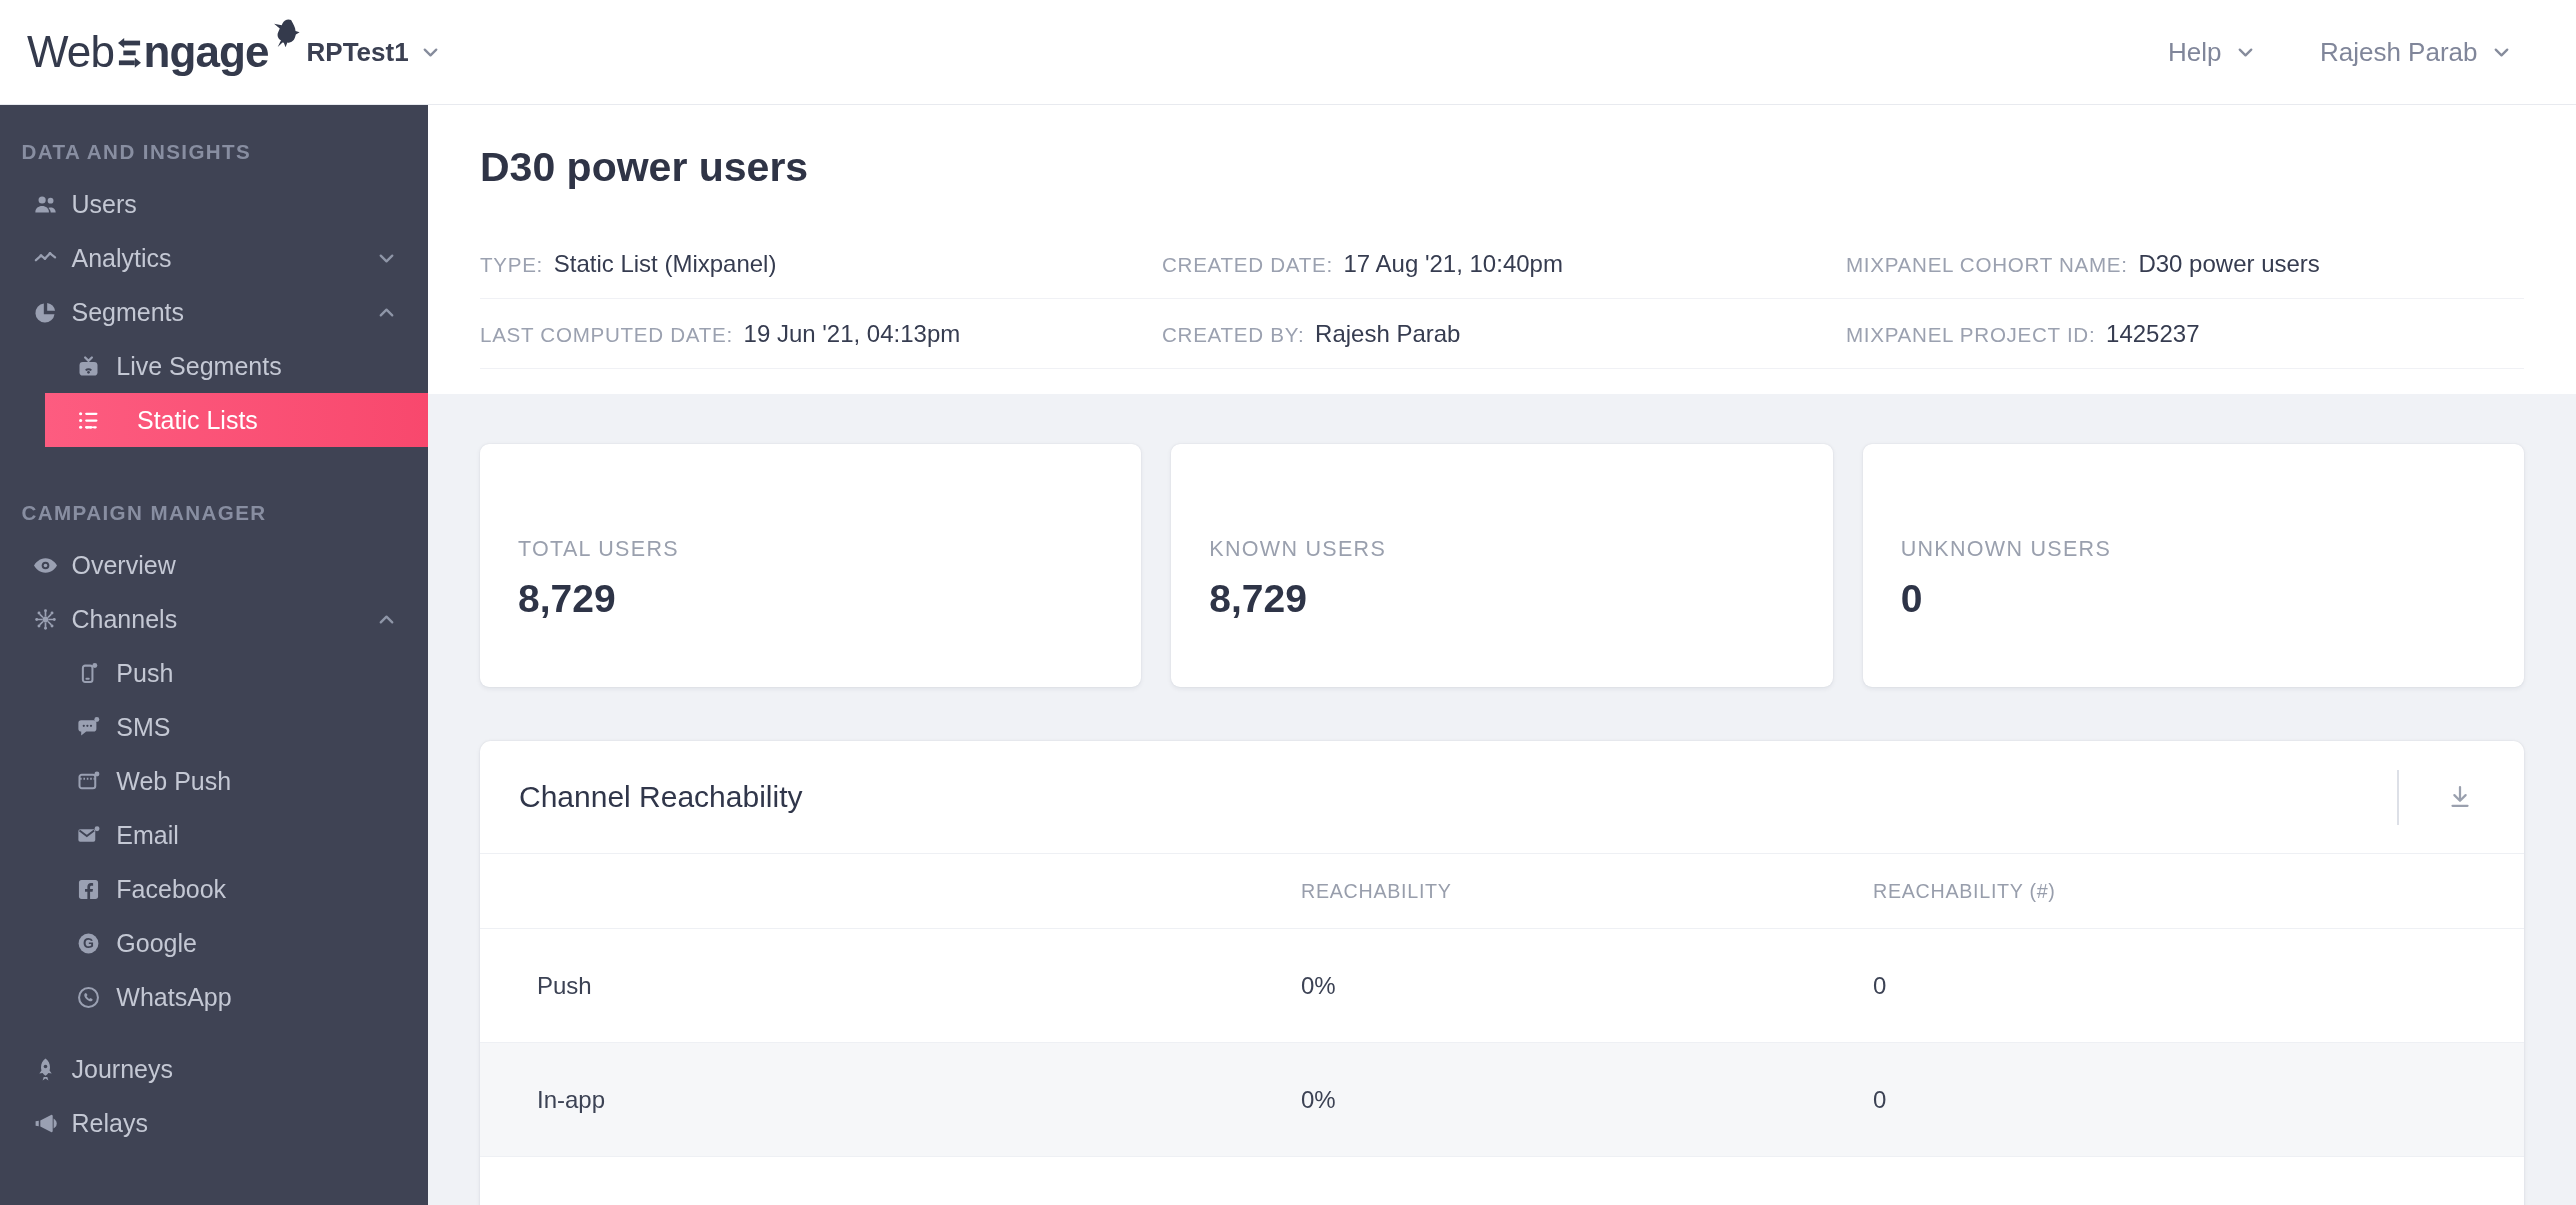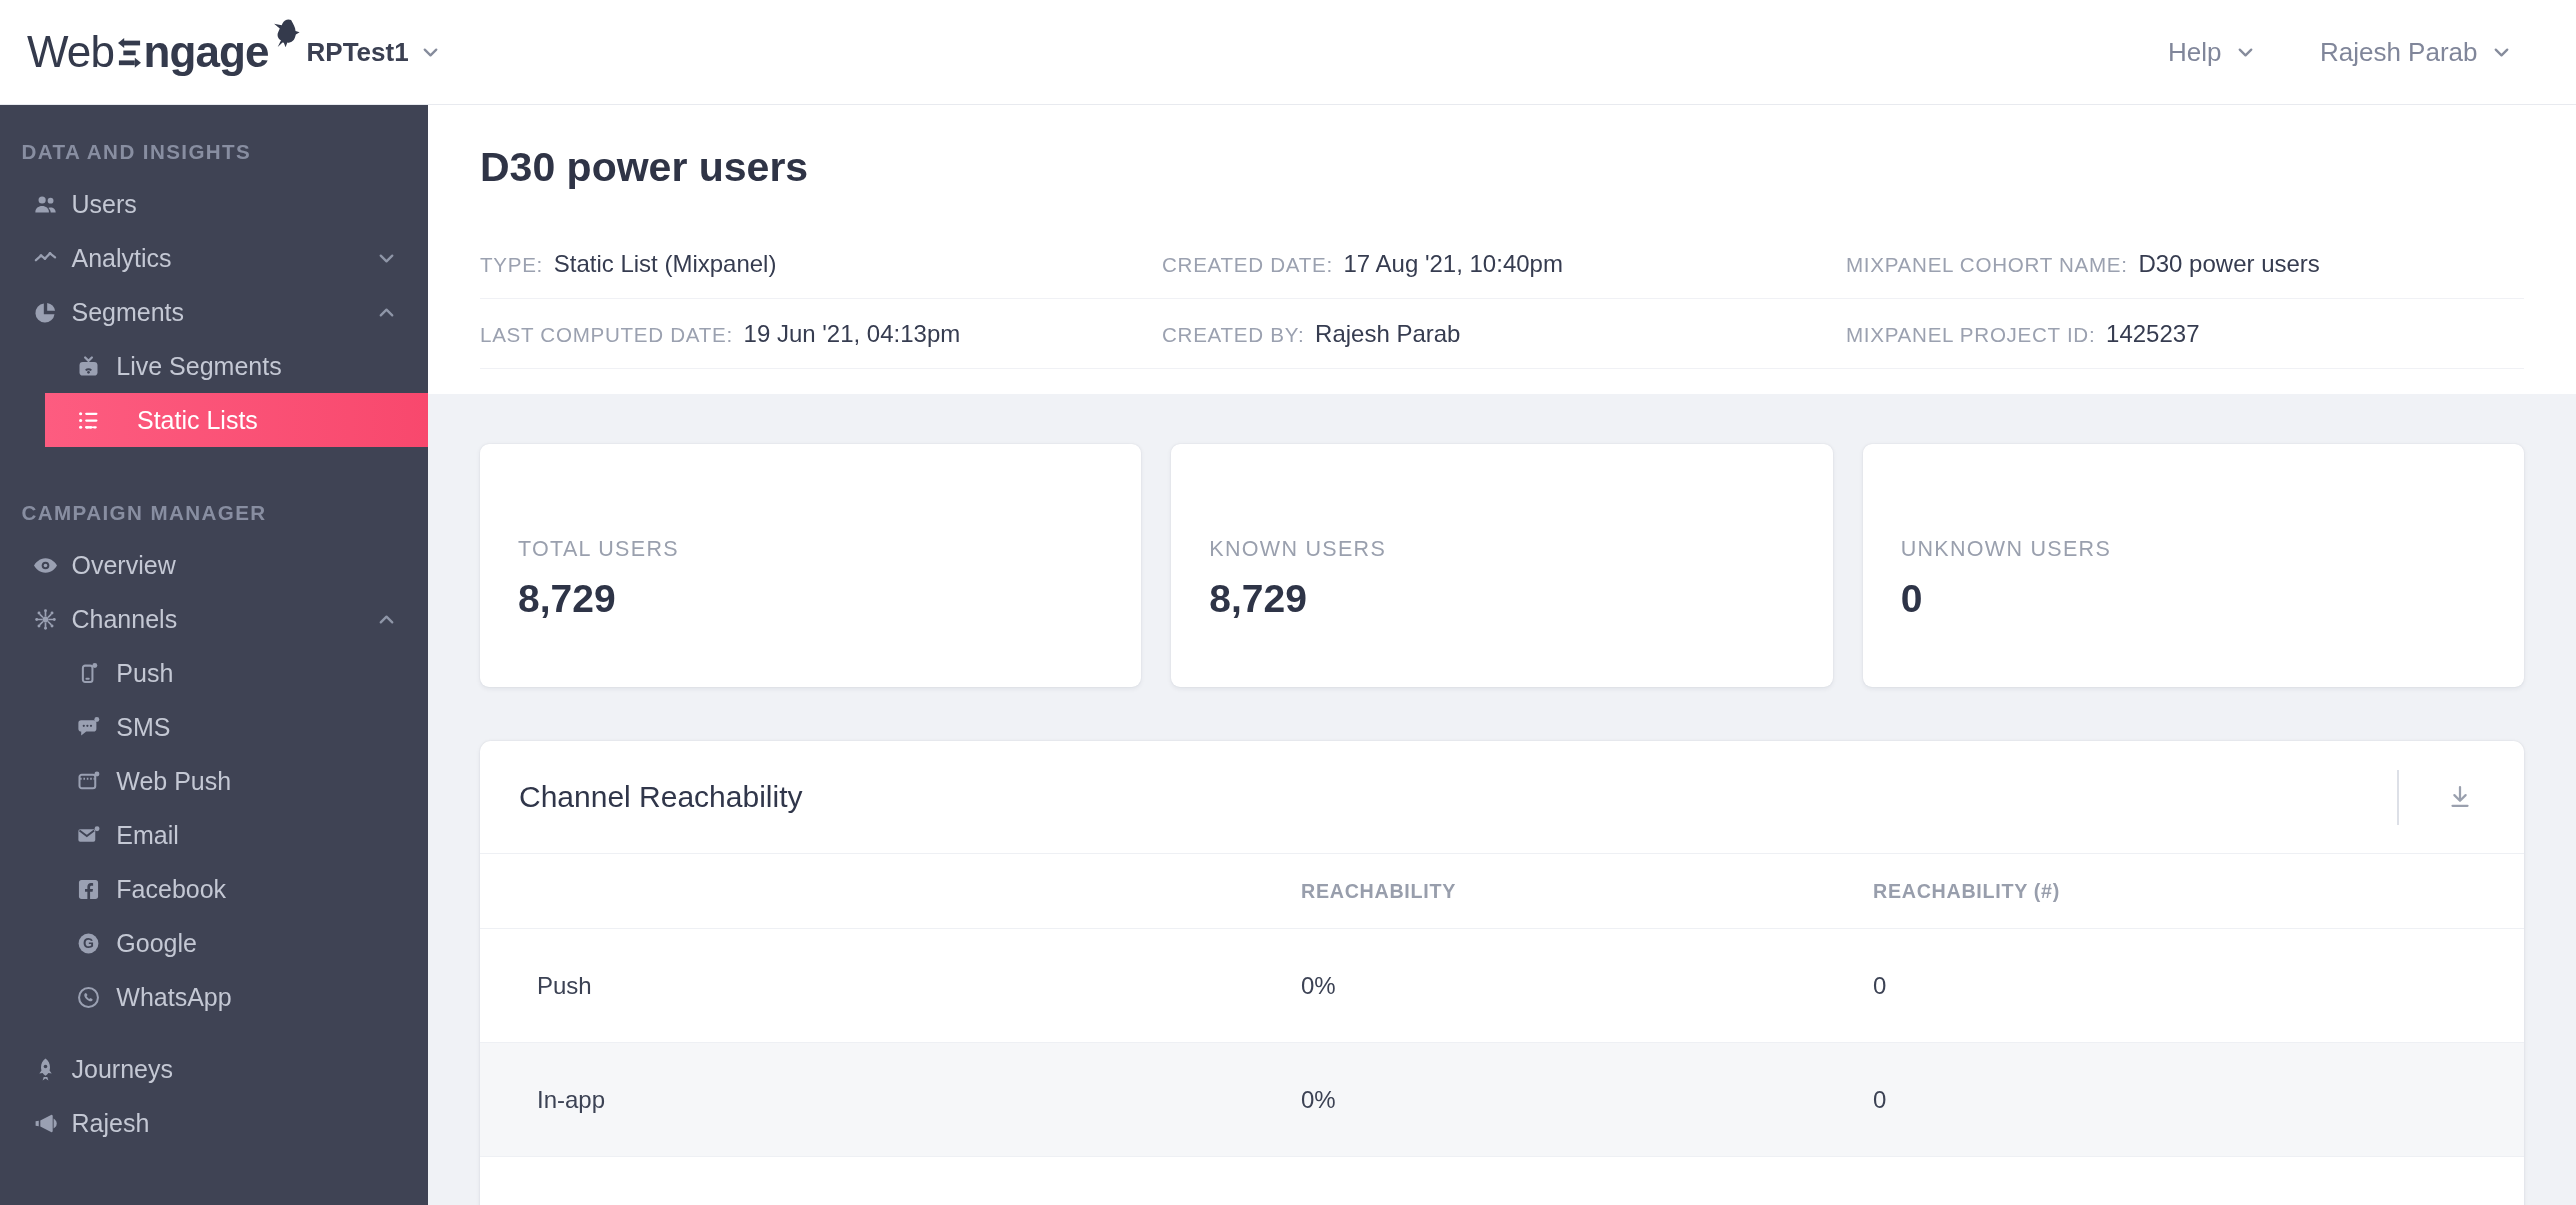--- a/index.html
+++ b/index.html
@@ -61,21 +61,21 @@
            box-shadow:0 1.8px 5.4px rgba(20,28,50,.06), 0 0 1.8px rgba(20,28,50,.1); }
   .panel-head { height:113px; display:flex; align-items:center; padding-left:39px; border-bottom:1.8px solid #eef0f4; }
   .panel-title { font-size:30px; color:#30364a; font-weight:500; flex:1; }
   .vsep { width:1.8px; height:55px; background:#dde0e7; margin-right:39px; }
   .dl-btn { width:43px; height:43px; margin-right:43px; color:#9aa0ae; display:flex;
             align-items:center; justify-content:center; cursor:pointer; }
   .dl-btn svg { width:30px; height:30px; }
 
   .trow { display:grid; grid-template-columns:821px 572px 1fr; align-items:center; }
   .thead { height:75px; border-bottom:1.8px solid #eef0f4; }
-  .th { font-size:19.7px; color:#989eac; letter-spacing:0.7px; font-weight:700; }
+  .th { font-size:19.7px; color:#989eac; letter-spacing:0.7px; font-weight:400; }
   .trow > :first-child { padding-left:57px; }
   .tr { height:114px; border-bottom:1.8px solid #eef0f4; font-size:24px; color:#3c4254; }
   .tr.alt { background:#f6f7f9; }
   .tr.partial { height:63px; border-bottom:none; background:#fff; }
 </style>
 </head>
 <body>
 
 <div class="app">
 
@@ -284,21 +284,21 @@
             <circle cx="12" cy="9.3" r="1.6" fill="#3f4354"></circle>
           </svg>
         <span>Journeys</span>
       </div>
 
       <div class="item">
         <svg class="icon" viewBox="0 0 24 24" fill="currentColor">
             <path d="M3.2 10.1v3.8l2.8.5V9.6zM7.4 9.4l9.5-5a1 1 0 0 1 1.5.9v13.4a1 1 0 0 1-1.5.9l-9.5-5z"></path>
             <path d="M20 9.3a3.6 3.6 0 0 1 0 5.4z" stroke="currentColor" stroke-width="1.6" fill="none"></path>
           </svg>
-        <span>Rajesh</span>
+        <span>Relays</span>
       </div>
     </nav>
 
     <main>
       <div class="page-head">
         <h1>D30 power users</h1>
 
         <div class="meta-row">
           <div>
             <span class="meta-label">TYPE:</span><span class="meta-value">Static List (Mixpanel)</span>

